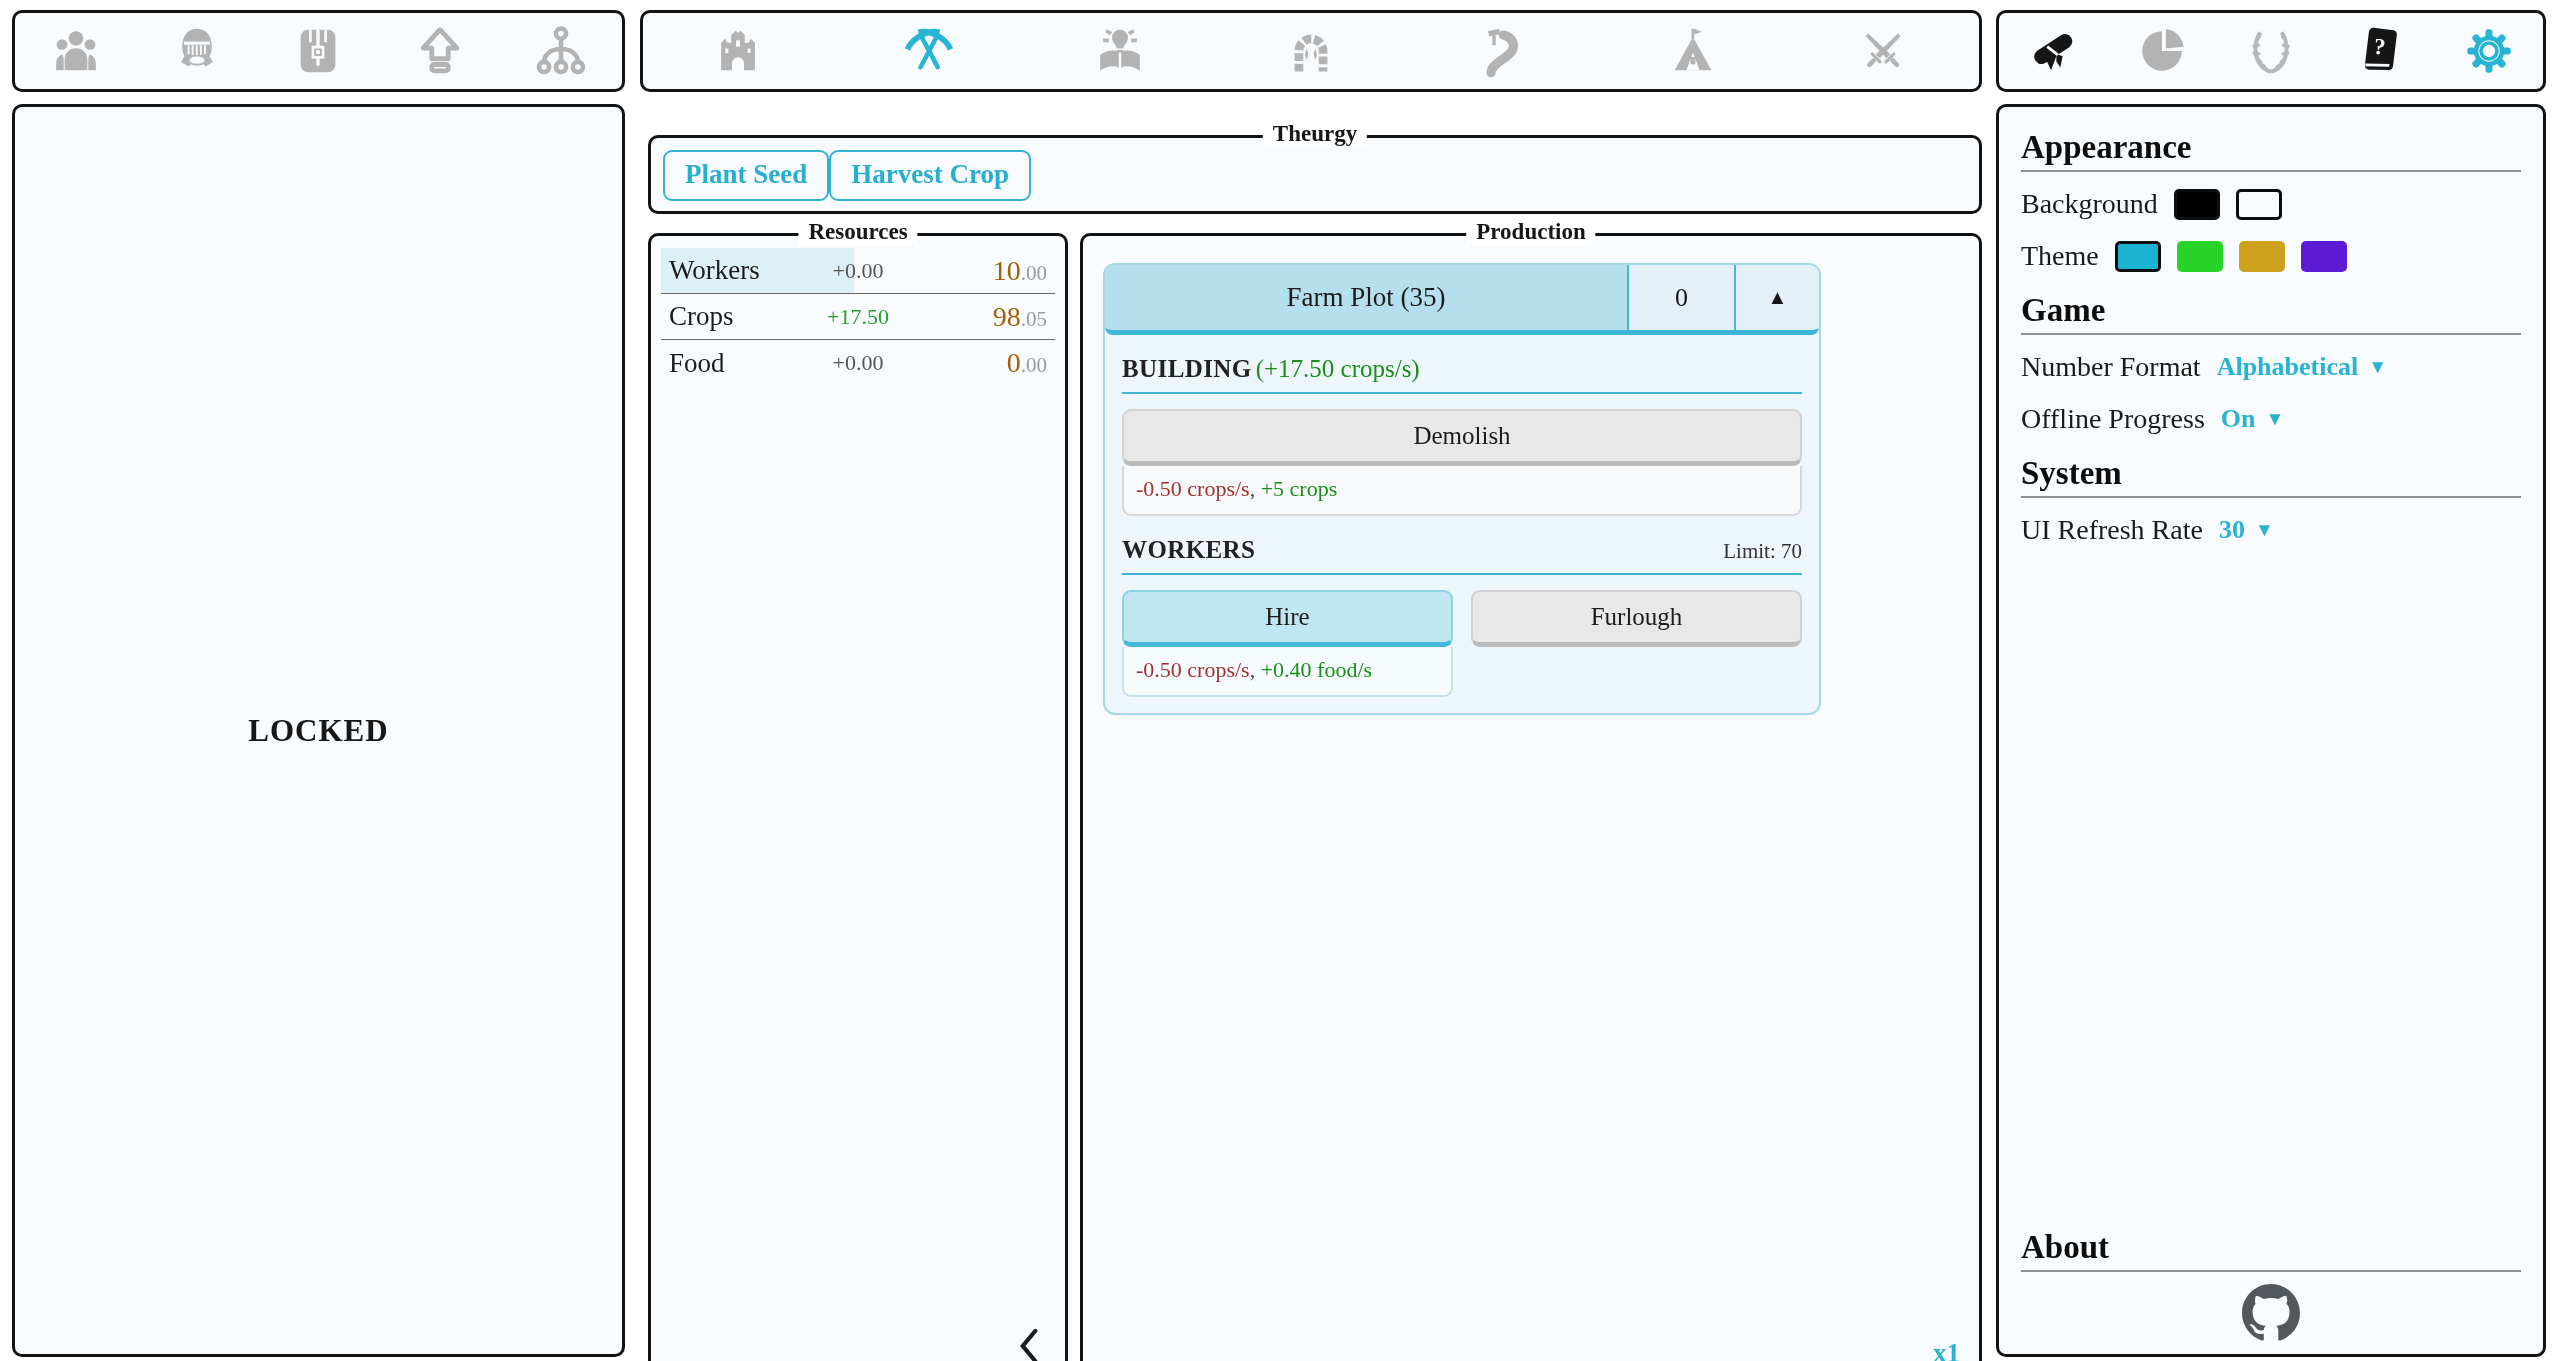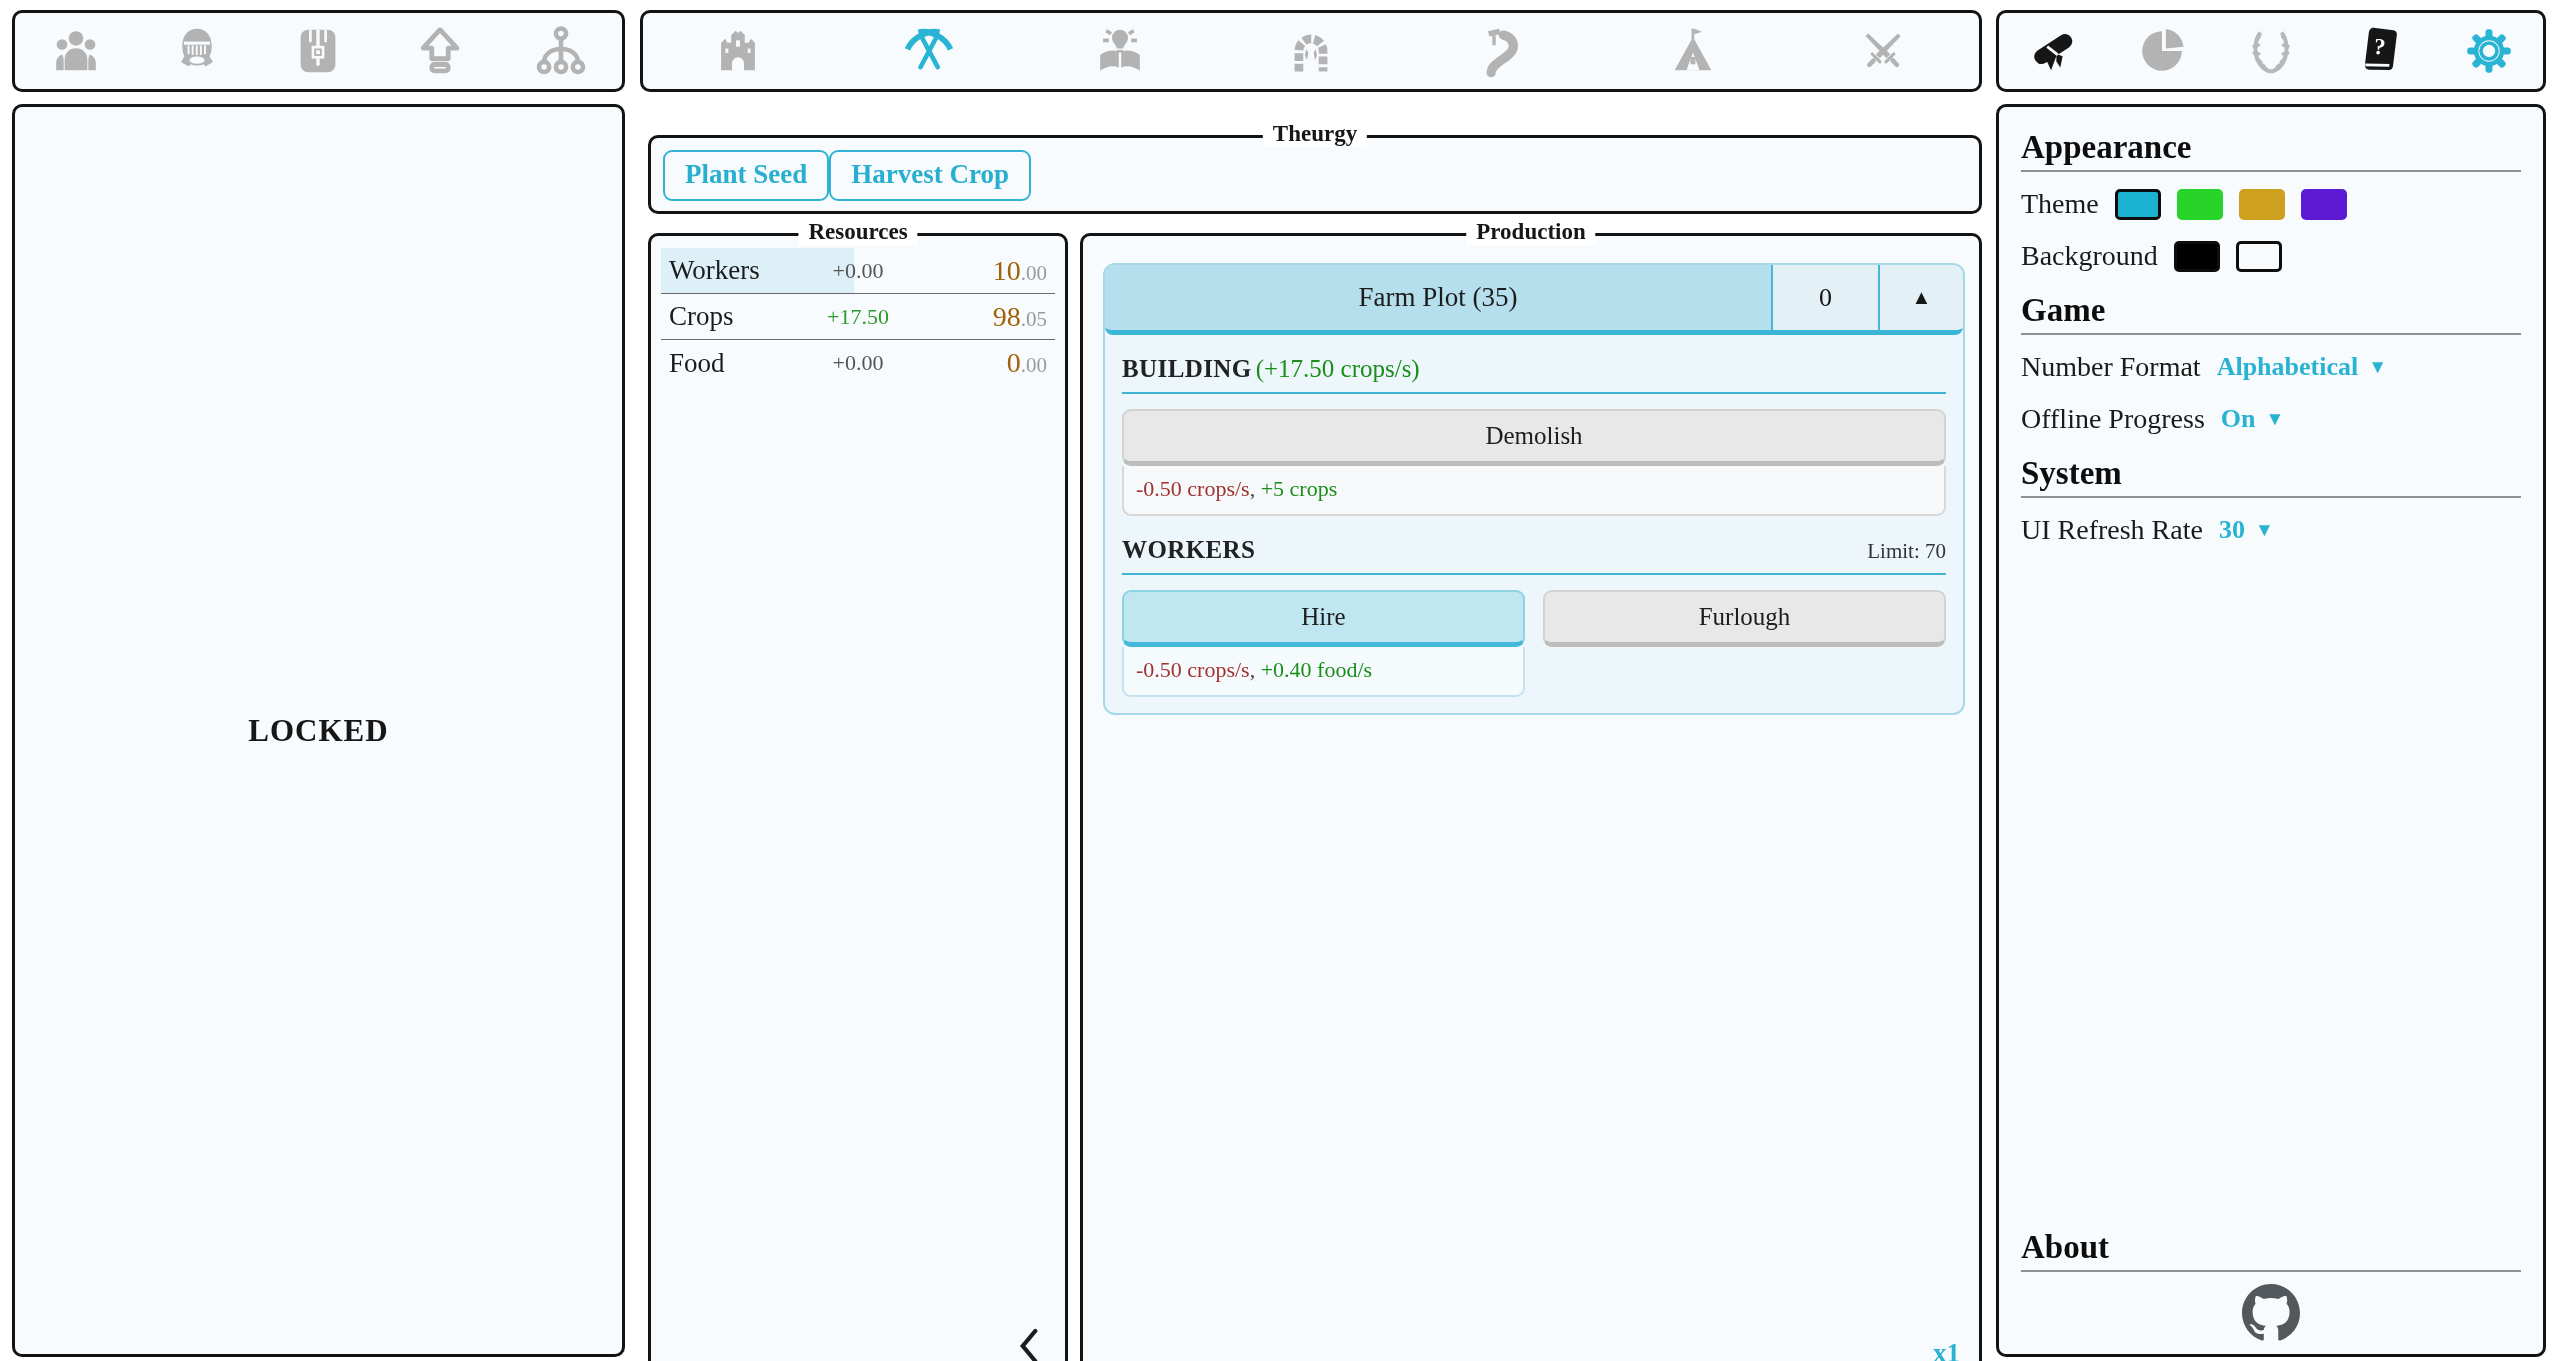--- a/index.html
+++ b/index.html
@@ -44,21 +44,21 @@
   .rfill { position:absolute; left:-0px; top:0; bottom:0; background:#ddeff7; z-index:0; }
   .rname { position:relative; z-index:1; flex:1; font-size:27px; color:#1b1b1b; }
   .rrate { position:relative; z-index:1; width:130px; text-align:center; font-size:22px; color:#555; }
   .rrate.green { color:#2d9b2d; }
   .rvalue { position:relative; z-index:1; flex:1; text-align:right; }
   .rint  { font-size:28px; color:#a16207; }
   .rfrac { font-size:21px; color:#9a9a9a; }
   .collapse-btn { position:absolute; right:18px; bottom:12px; width:36px; height:40px;
     background:none; border:none; cursor:pointer; padding:0; }
   
-  .card { position:absolute; left:20px; top:27px; width:862px; box-sizing:border-box;
+  .card { position:absolute; left:20px; top:27px; width:718px; box-sizing:border-box;
     background:#edf6fa; border:2px solid #a7d8e8; border-radius:12px; padding-bottom:16px; }
   .card-h { height:65px; display:flex; background:#b5dfec;
     border-bottom:5px solid #3cb6d7; border-radius:10px 10px 8px 8px; overflow:hidden; cursor:pointer; }
   .card-title { flex:1; display:flex; align-items:center; justify-content:center; font-size:27px; color:#1c1c1c; }
   .card-cnt { width:105px; background:#e3f1f7; border-left:2px solid #49b6d6;
     display:flex; align-items:center; justify-content:center; font-size:26px; }
   .card-arr { width:83px; background:#e3f1f7; border-left:2px solid #49b6d6;
     display:flex; align-items:center; justify-content:center; font-size:20px; cursor:pointer; }
   .card-body { padding:0 17px; }
   .sec-h { margin-top:20px; display:flex; align-items:baseline; justify-content:space-between;
@@ -380,30 +380,30 @@
   </div>
 
   <span class="mult">x1</span>
 </div>
 
 <div class="box" id="settings">
 
   <h2 class="set-h2">Appearance</h2>
   <hr class="set-hr">
   <div class="srow">
+    <span>Background</span>
+    <span class="swatch selected" style="background: rgb(0, 0, 0);"></span>
+    <span class="swatch selected" style="background: rgb(248, 250, 252);"></span>
+  </div>
+  <div class="srow">
     <span>Theme</span>
     <span class="swatch selected" style="background: rgb(28, 179, 211);"></span>
     <span class="swatch" style="background: rgb(40, 212, 40);"></span>
     <span class="swatch" style="background: rgb(205, 161, 30);"></span>
     <span class="swatch" style="background: rgb(92, 26, 210);"></span>
-  </div>
-  <div class="srow">
-    <span>Background</span>
-    <span class="swatch selected" style="background: rgb(0, 0, 0);"></span>
-    <span class="swatch selected" style="background: rgb(248, 250, 252);"></span>
   </div>
 
   <h2 class="set-h2">Game</h2>
   <hr class="set-hr">
   <div class="srow">
     <span>Number Format</span>
     <span class="dd">
       <span class="dd-val">Alphabetical</span>
       <span class="dd-caret">▼</span>
     </span>

